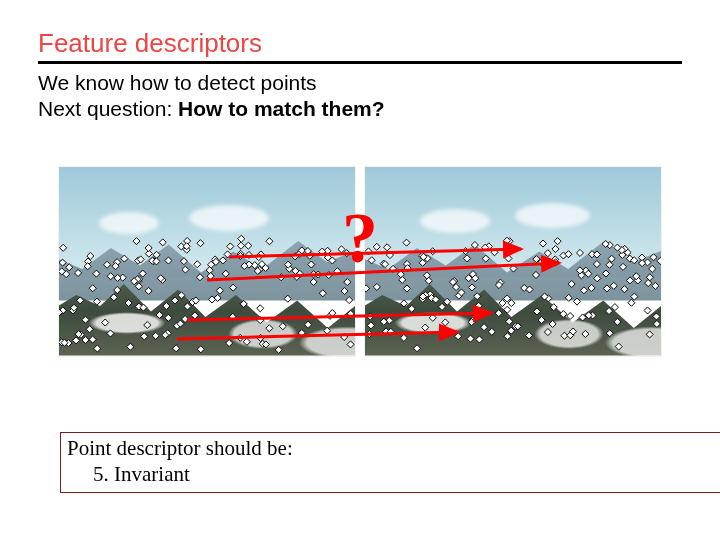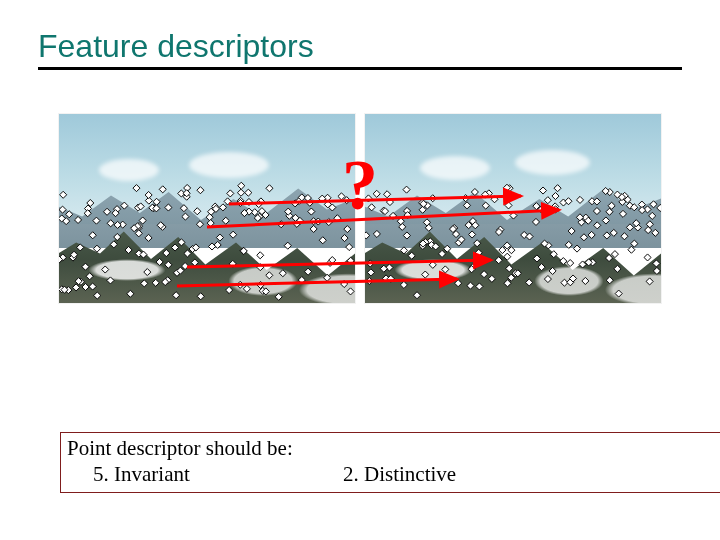--- a/index.html
+++ b/index.html
@@ -8,24 +8,24 @@
     width: 720px;
     height: 540px;
     background: #fff;
     font-family: Arial, Helvetica, sans-serif;
     position: relative;
   }
   .slide {
     padding: 28px 38px 0 38px;
   }
   .title {
-    font-size: 32px;
+    font-size: 26px;
     font-weight: normal;
     margin: 0 0 2px 0;
-    color: #0f766e;
+    color: #ef4444;
   }
   .hr {
     border: none;
     border-top: 3px solid #000;
     margin: 0 0 6px 0;
   }
   .body-text {
     font-size: 21px;
     line-height: 1.25;
     color: #000;
@@ -123,20 +123,24 @@
     padding-left: 26px;
   }
   .bottom-box .col1 { width: 250px; }
 </style>
 </head>
 <body>
 
 <div class="slide">
   <h1 class="title">Feature descriptors</h1>
   <hr class="hr">
+  <div class="body-text">
+    <span>We know how to detect points</span><br>
+    <span>Next question: </span><span class="bold">How to match them?</span>
+  </div>
 
   <div class="figure">
     <div class="panel left">
       <div class="sky"></div>
       <div class="cloud" style="width:60px;height:22px;left:40px;top:45px;"></div>
       <div class="cloud" style="width:80px;height:26px;left:130px;top:38px;"></div>
       <div class="mountain-back"></div>
       <div class="mountain-front"></div>
       <div class="snow"></div>
       <svg class="points-svg" id="pts-left" viewBox="0 0 296 189">
@@ -506,15 +510,14 @@
     </svg>
 
     <div class="qmark">?</div>
   </div>
 </div>
 
 <div class="bottom-box">
   <div>Point descriptor should be:</div>
   <div class="row2">
     <div class="col1">5.   Invariant</div>
-    <div>2.   Distinctive</div>
   </div>
 </div>
 
 </body></html>

